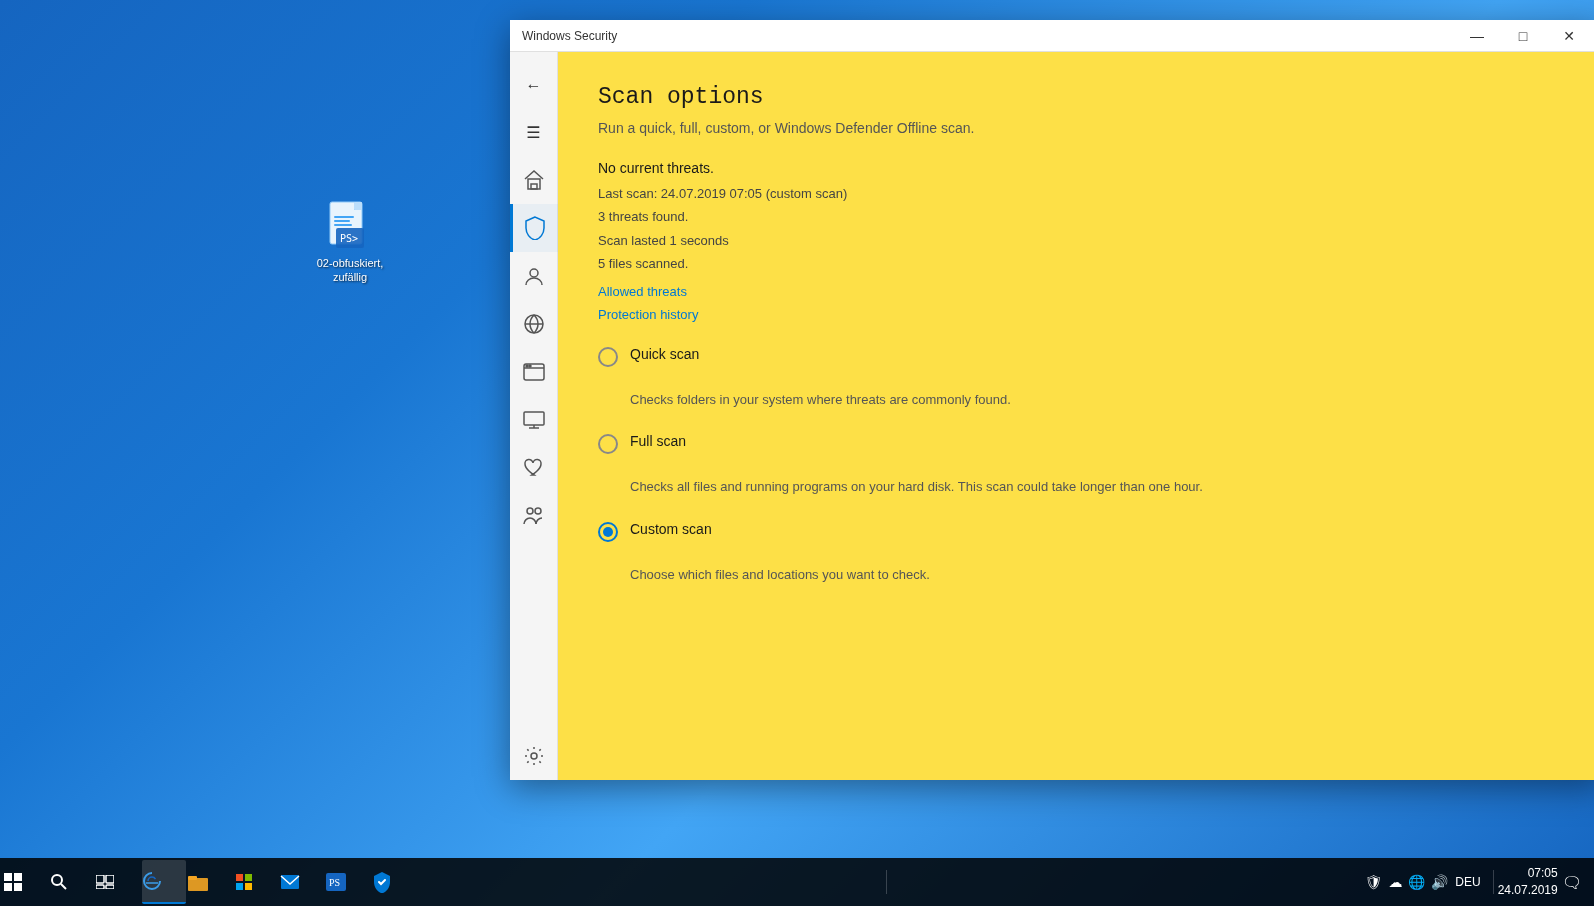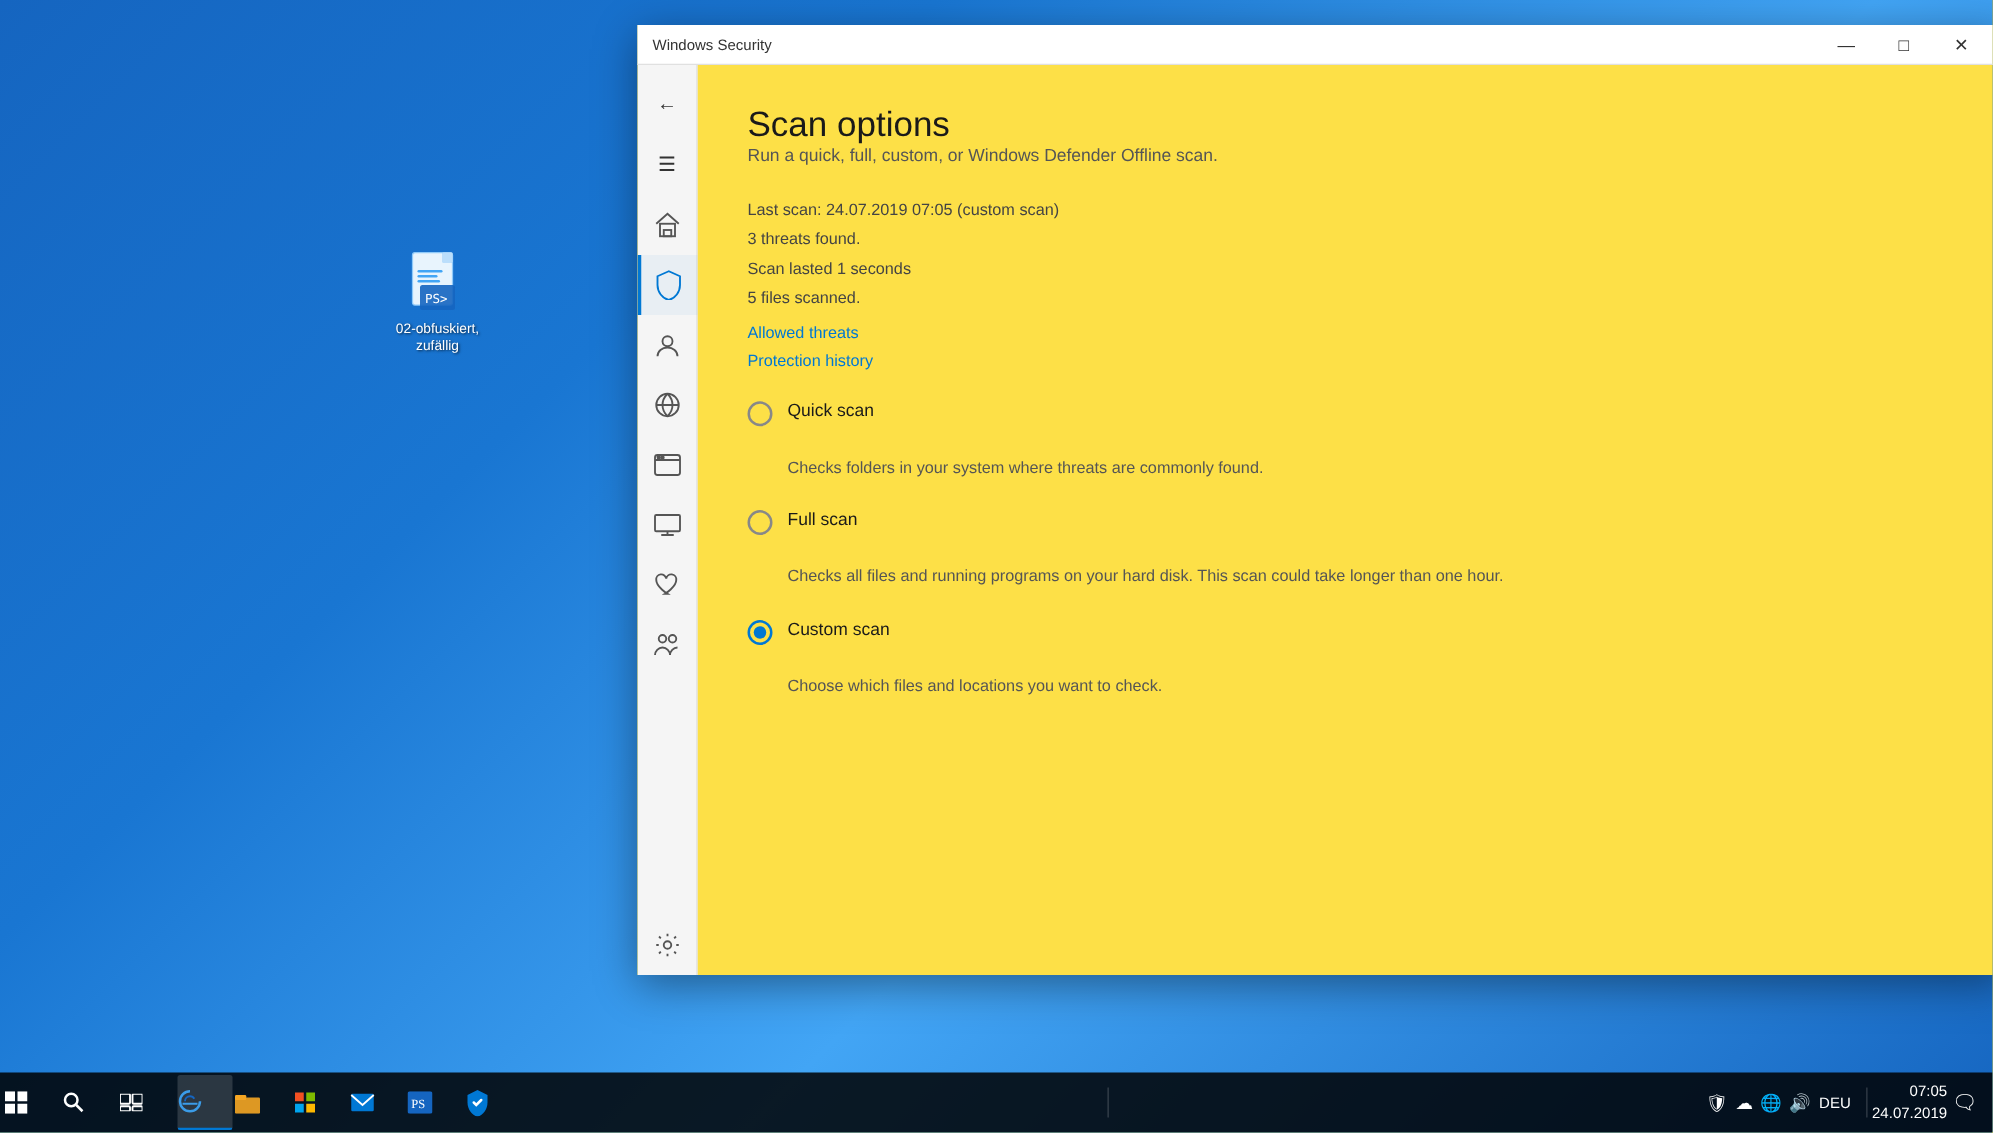--- a/index.html
+++ b/index.html
@@ -185,24 +185,25 @@
     }
 
     
     .main-content {
       flex: 1;
       padding: 32px 40px;
       overflow-y: auto;
     }
 
     .page-title {
-      font-size: 28px;
+      font-size: 23px;
       font-weight: 300;
       color: #1a1a1a;
-      margin-bottom: 0;
+      margin-bottom: 10px;
+      font-family: Liberation Mono, monospace;
     }
     .page-subtitle {
       font-size: 14px;
       color: #555;
       margin-bottom: 24px;
     }
 
     .status-section {
       margin-bottom: 24px;
     }
@@ -493,20 +494,21 @@
           <path d="M10 1v2M10 17v2M1 10h2M17 10h2M3.22 3.22l1.42 1.42M15.36 15.36l1.42 1.42M3.22 16.78l1.42-1.42M15.36 4.64l1.42-1.42"></path>
         </svg>
       </div>
     </div>
 
     <div class="main-content">
       <h1 class="page-title">Scan options</h1>
       <p class="page-subtitle">Run a quick, full, custom, or Windows Defender Offline scan.</p>
 
       <div class="status-section">
+        <p class="status-no-threats">No current threats.</p>
         <div class="scan-info">
           <p>Last scan: 24.07.2019 07:05 (custom scan)</p>
           <p>3 threats found.</p>
           <p>Scan lasted 1 seconds</p>
           <p>5 files scanned.</p>
         </div>
         <a class="link-item" href="#">Allowed threats</a>
         <a class="link-item" href="#">Protection history</a>
       </div>
 

